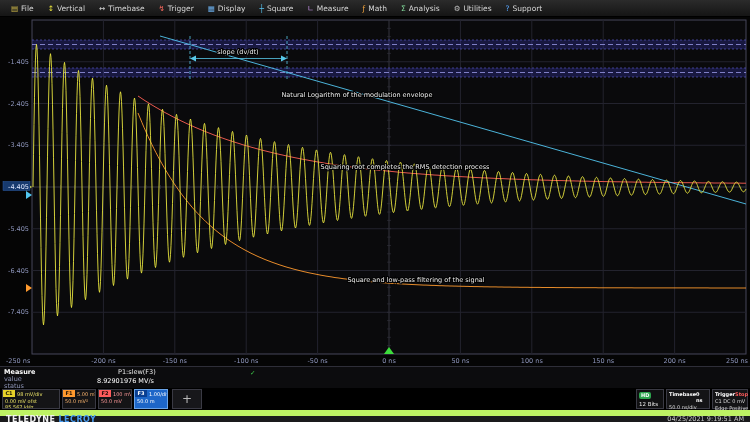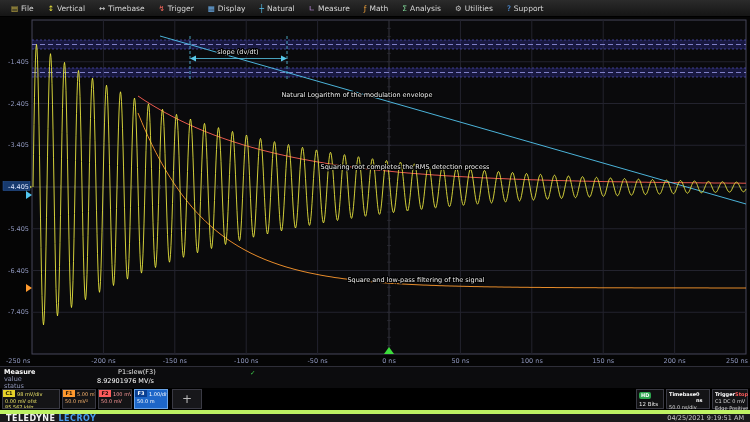--- a/index.html
+++ b/index.html
@@ -47,21 +47,21 @@
             font-weight:bold;padding:0 2px;border-radius:2px;line-height:7px;}
   .hd-line{position:absolute;left:2px;top:11px;color:#eaeaea;font-size:5.5px;}
   .info-box{position:absolute;top:1px;height:20px;background:#141416;border:1px solid #3a3a44;
             box-sizing:border-box;font-size:5px;color:#d8d8d8;padding:1px 2px;}
   .info-head{display:flex;justify-content:space-between;color:#fff;font-weight:bold;}
   .info-row{margin-top:1px;white-space:nowrap;}
   .trig-mode{color:#ff5c5c;font-weight:bold;}
 
   
   .statusbar{position:absolute;top:410px;left:0;width:750px;height:12px;background:#1a1a1c;
-             border-top:4px solid #bef264;display:flex;align-items:center;
+             border-top:6px solid #bef264;display:flex;align-items:center;
              justify-content:space-between;padding:0 6px;box-sizing:border-box;}
   .brand{font-size:8px;font-weight:bold;letter-spacing:0.5px;}
   .b1{color:#f2f2f2;}
   .b2{color:#4a9df0;border-bottom:1px solid #d23a3a;margin-left:3px;}
   .datetime{color:#c8c8c8;font-size:6.5px;}
 </style>
 </head>
 <body>
 
 <div class="menubar">
@@ -80,21 +80,21 @@
     <div class="menu-item">
       <span class="glyph" style="color: rgb(255, 106, 94);">↯</span>
       <span>Trigger</span>
     </div>
     <div class="menu-item">
       <span class="glyph" style="color: rgb(109, 179, 242);">▦</span>
       <span>Display</span>
     </div>
     <div class="menu-item">
       <span class="glyph" style="color: rgb(88, 196, 240);">┼</span>
-      <span>Natural</span>
+      <span>Square</span>
     </div>
     <div class="menu-item">
       <span class="glyph" style="color: rgb(199, 146, 234);">∟</span>
       <span>Measure</span>
     </div>
     <div class="menu-item">
       <span class="glyph" style="color: rgb(242, 163, 60);">ƒ</span>
       <span>Math</span>
     </div>
     <div class="menu-item">

